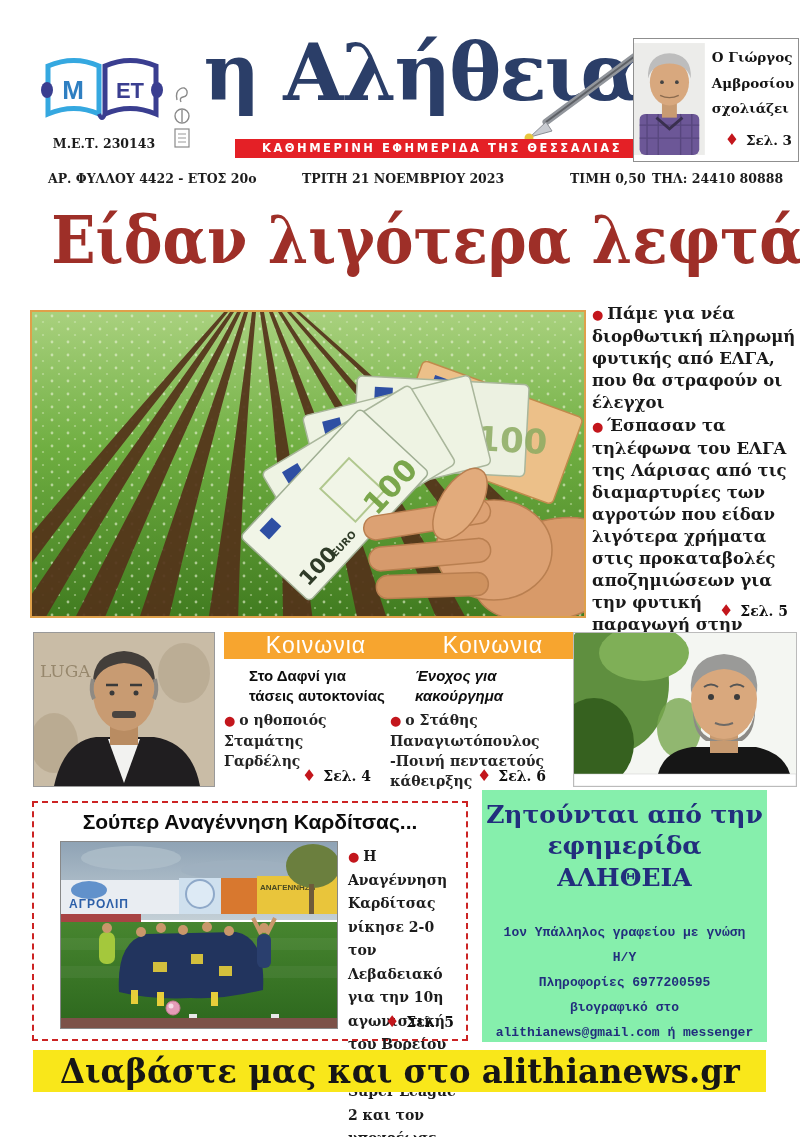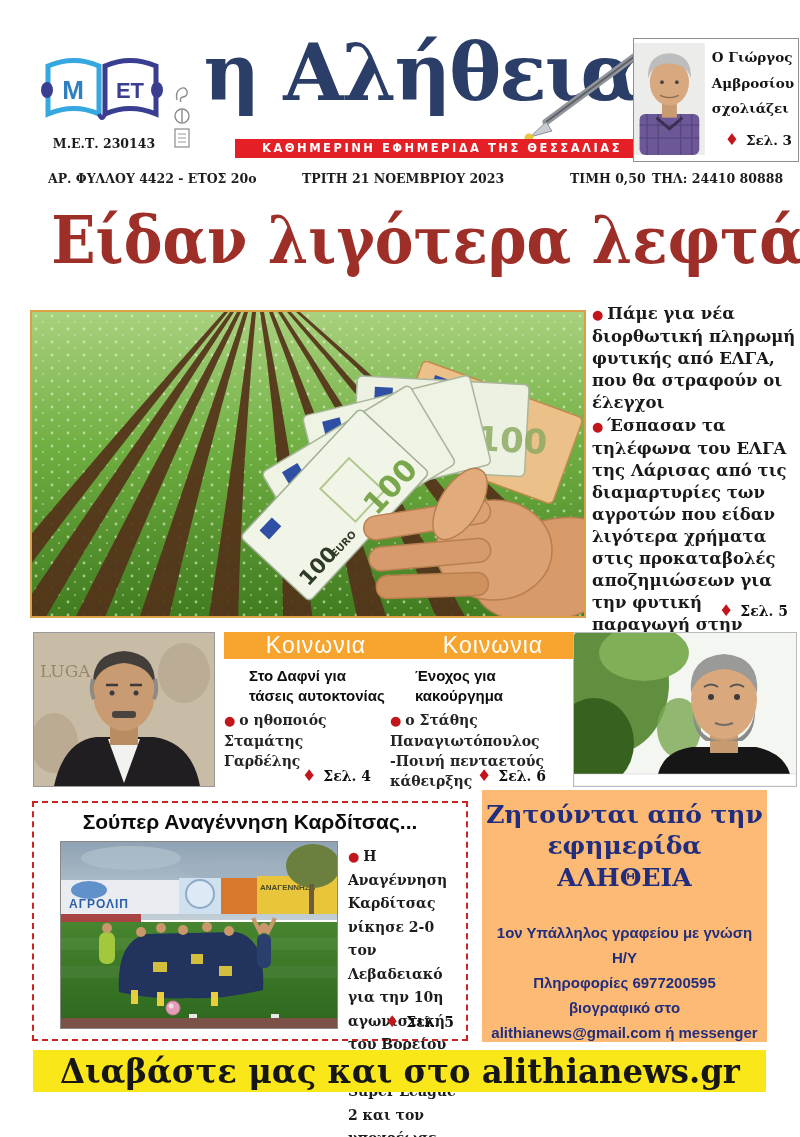--- a/index.html
+++ b/index.html
@@ -46,24 +46,24 @@
 
   
   .sports{left:32px;top:801px;width:436px;height:240px;border:2.5px dashed #cc2323;box-sizing:border-box;background:#fff;}
   .sports-title{position:absolute;left:0;top:7px;width:100%;text-align:center;
                 font-family:"Liberation Sans",sans-serif;font-weight:bold;font-size:21px;color:#0c0c0c;}
   .sports-photo{position:absolute;left:26px;top:38px;width:278px;height:188px;border:1px solid #888;box-sizing:border-box;}
   .sports-text{position:absolute;left:314px;top:42px;width:112px;font-size:14px;font-weight:bold;line-height:1.68;color:#1c1c1c;}
   .sports-ref{position:absolute;right:12px;bottom:8px;}
 
   
-  .jobad{left:482px;top:790px;width:285px;height:252px;background:#fdba74;text-align:center;}
+  .jobad{left:482px;top:790px;width:285px;height:252px;background:#86efac;text-align:center;}
   .jobad-title{padding-top:9px;font-size:25px;font-weight:bold;line-height:1.25;color:#222e7d;}
-  .jobad-body{margin-top:27px;font-family:Liberation Sans, sans-serif;font-weight:bold;
-              font-size:15px;line-height:25px;color:#222e7d;}
+  .jobad-body{margin-top:27px;font-family:Liberation Mono, monospace;font-weight:bold;
+              font-size:13px;line-height:25px;color:#222e7d;}
 
   
   .footerband{left:33px;top:1050px;width:733px;height:42px;background:#f9e71a;text-align:center;}
   .footerband span{font-size:34px;font-weight:bold;line-height:42px;color:#161616;
                    display:inline-block;transform:scaleX(0.95);white-space:nowrap;}
 </style>
 </head>
 <body>
 
 <div class="page">
@@ -244,21 +244,21 @@
     <div class="soc-detail" style="width:112px;">
       <span class="bullet">●</span><span>ο ηθοποιός Σταμάτης Γαρδέλης</span>
     </div>
     <div class="soc-ref pref">
       <span class="dmd">♦</span><span>Σελ. 4</span>
     </div>
   </div>
 
   <div class="ab soc-col2">
     <div class="soc-banner" style="width:174px;">Κοινωνια</div>
-    <div class="soc-head" style="width:150px;">Ένοχος για κακούργημα</div>
+    <div class="soc-head" style="width:150px;font-style:italic;">Ένοχος για κακούργημα</div>
     <div class="soc-detail" style="width:170px;">
       <span class="bullet">●</span><span>ο Στάθης Παναγιωτόπουλος -Ποινή πενταετούς κάθειρξης</span>
     </div>
     <div class="soc-ref pref">
       <span class="dmd">♦</span><span>Σελ. 6</span>
     </div>
   </div>
 
   <div class="ab soc-photo-right">
     <svg width="222" height="153" viewBox="0 0 222 153" preserveAspectRatio="none">

